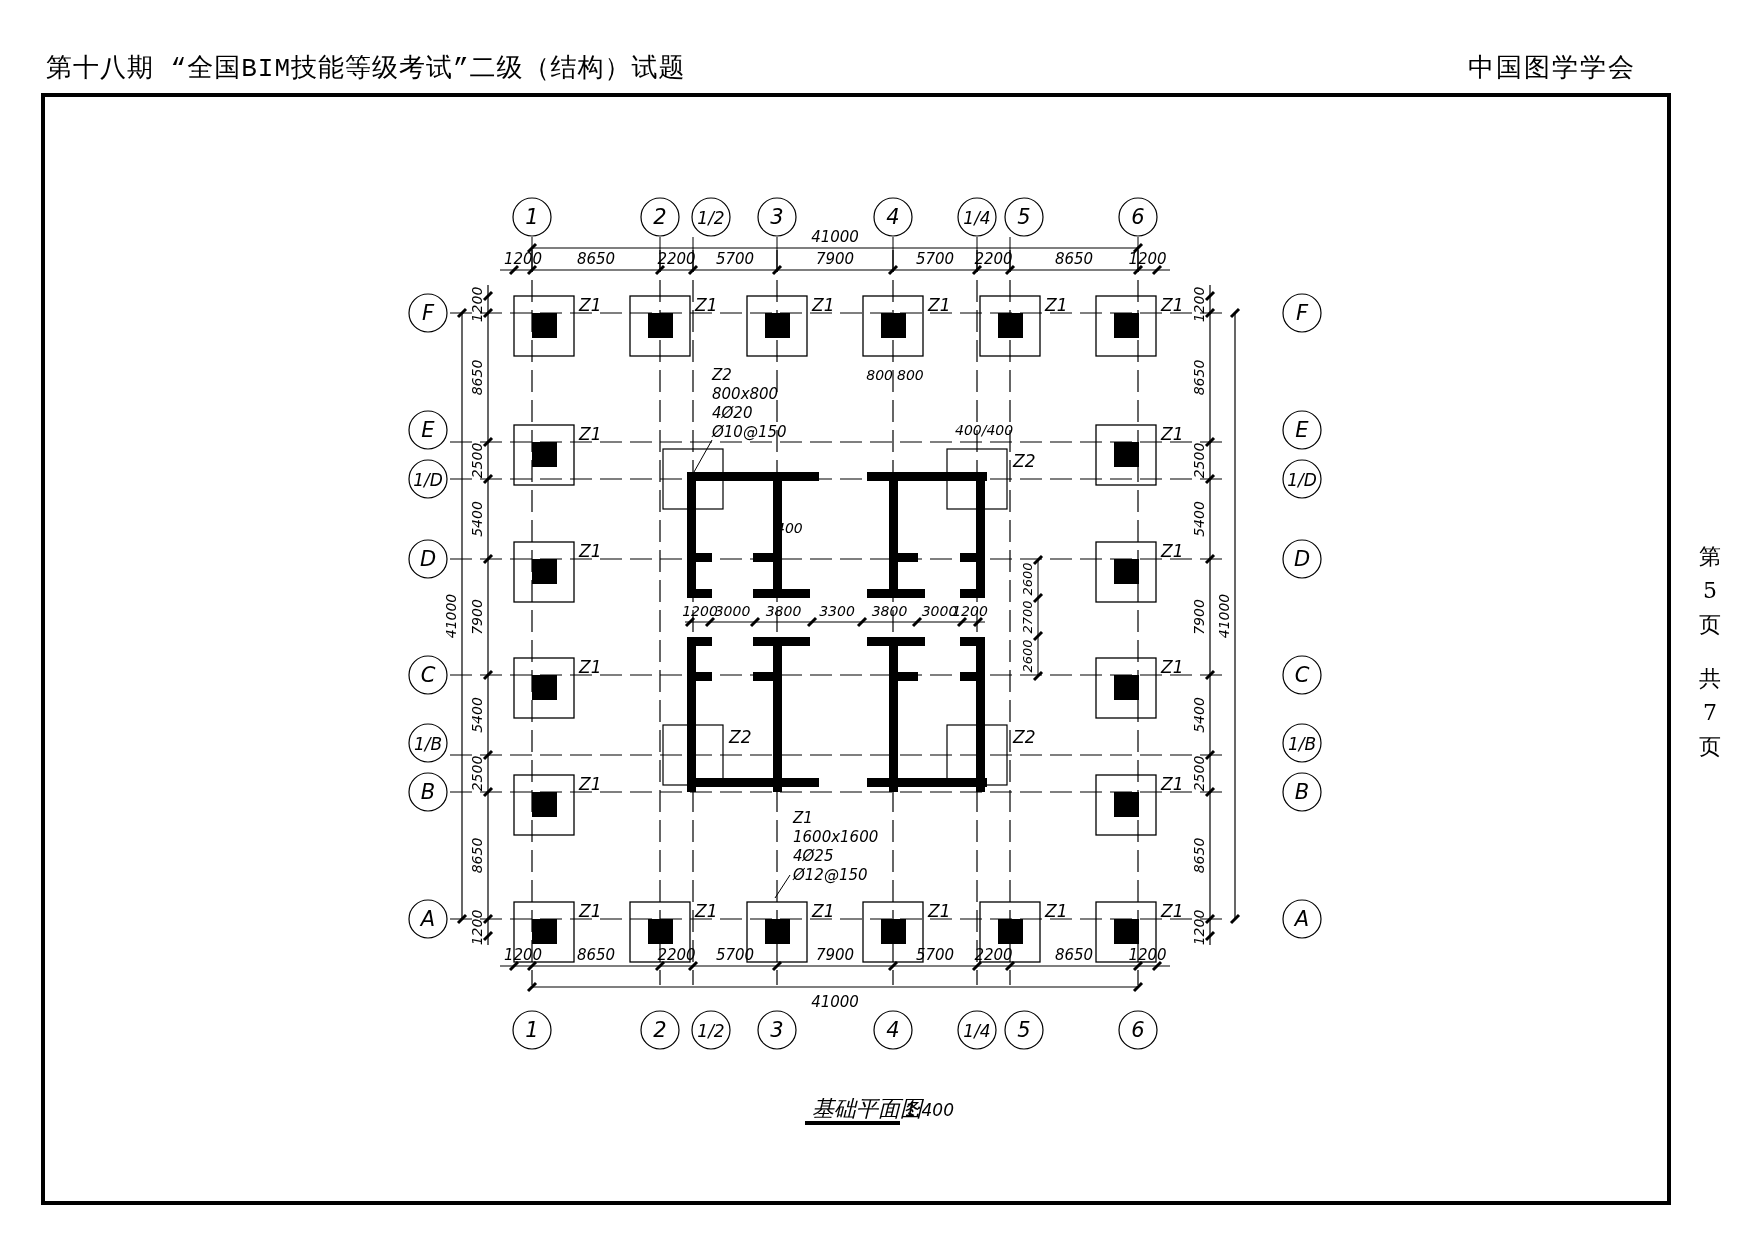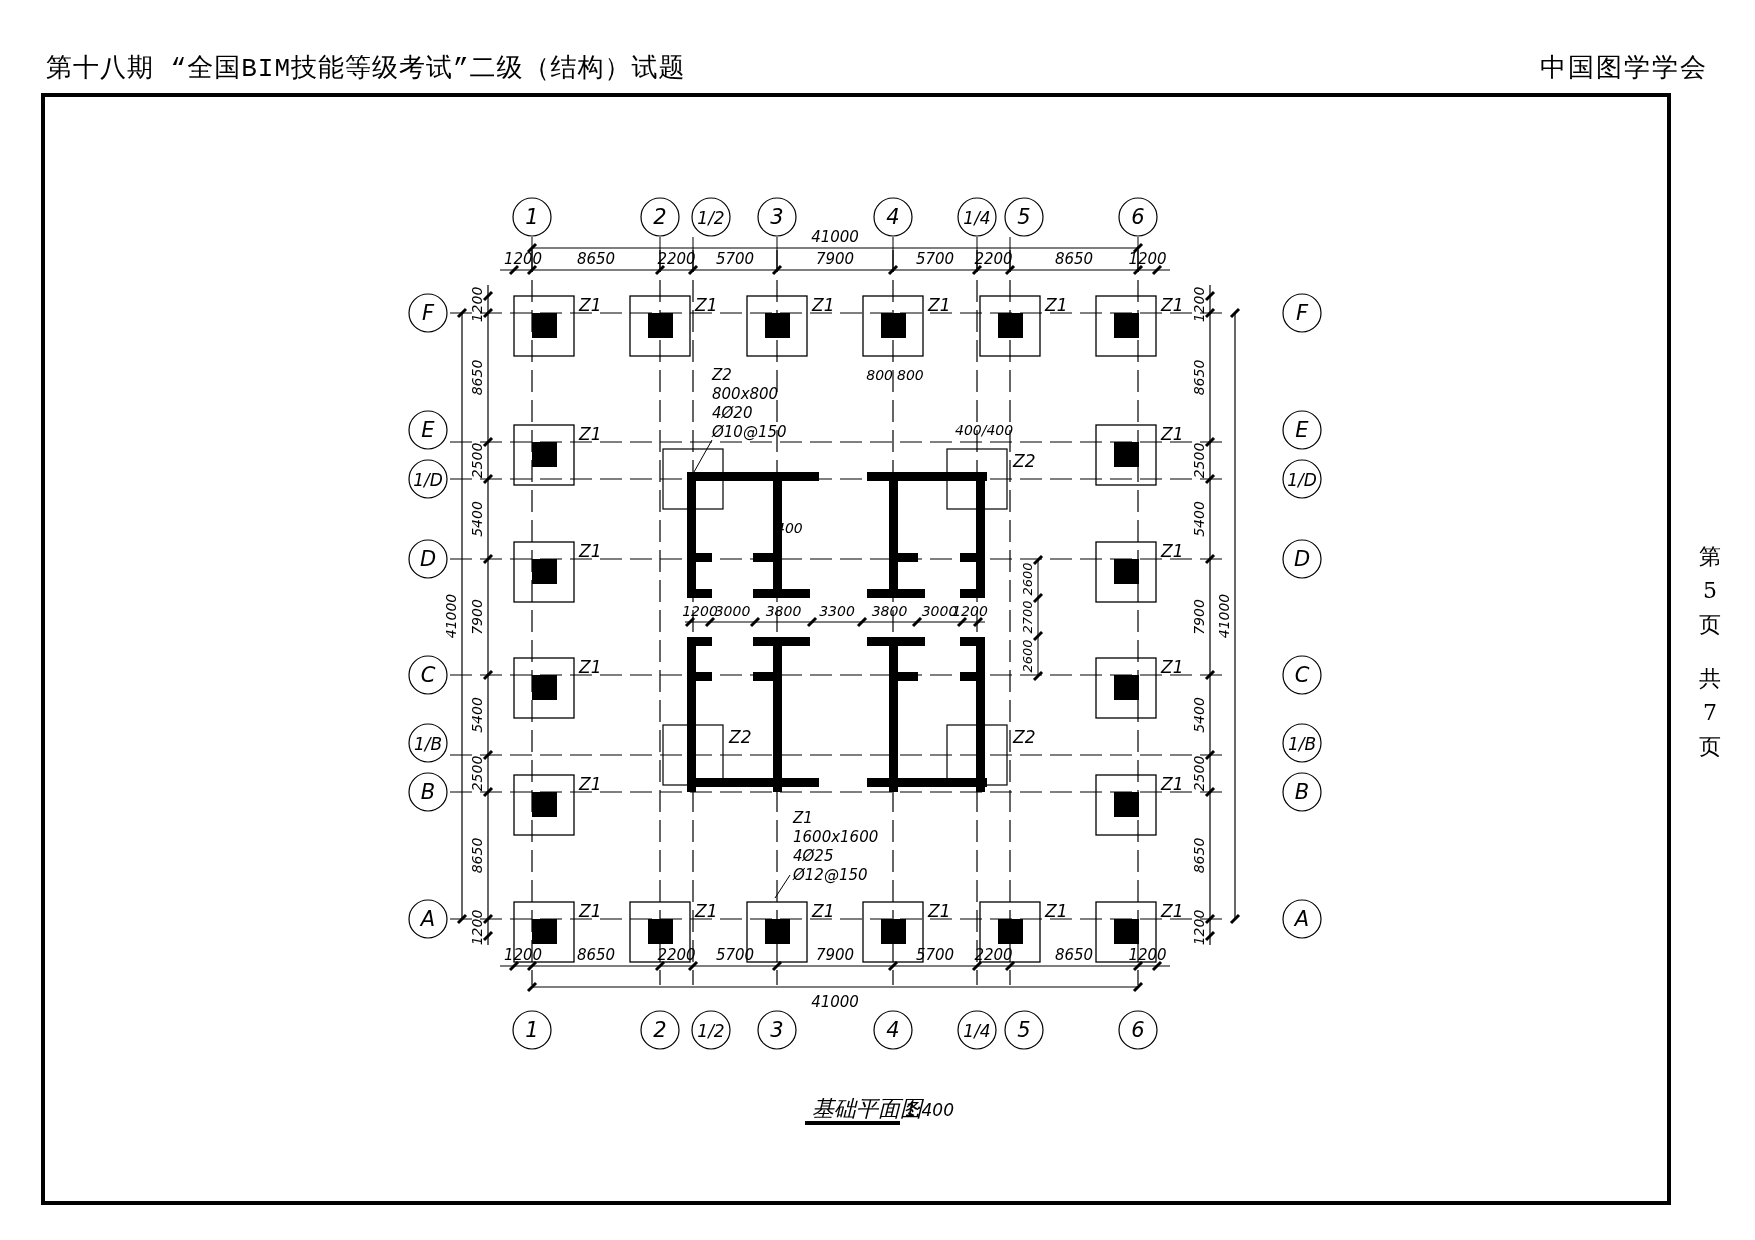--- a/index.html
+++ b/index.html
@@ -1,18 +1,18 @@
 <!DOCTYPE html>
 <html><head>
 <meta charset="utf-8">
 <style>
   html,body{margin:0;padding:0;background:#fff;}
   body{width:1755px;height:1240px;position:relative;overflow:hidden;font-family:"DejaVu Sans",sans-serif;color:#000;}
   .hdr-left{position:absolute;left:46px;top:50px;font-size:26px;letter-spacing:1px;font-family:Liberation Mono, monospace;}
-  .hdr-right{position:absolute;left:1540px;top:50px;font-size:26px;letter-spacing:2px;font-family:"DejaVu Serif",serif;}
+  .hdr-right{position:absolute;left:1468px;top:50px;font-size:26px;letter-spacing:2px;font-family:"DejaVu Serif",serif;}
   .frame{position:absolute;left:41px;top:93px;width:1622px;height:1104px;border:4px solid #000;}
   .pageno{position:absolute;left:1690px;top:540px;width:40px;text-align:center;font-size:22px;font-family:"DejaVu Serif",serif;line-height:34px;}
   .pageno span{display:block;}
   svg{position:absolute;left:0;top:0;}
   svg text{font-family:"DejaVu Sans",sans-serif;font-style:italic;}
 </style>
 </head>
 <body>
 
 <div class="hdr-left">第十八期 “全国BIM技能等级考试”二级（结构）试题</div>

